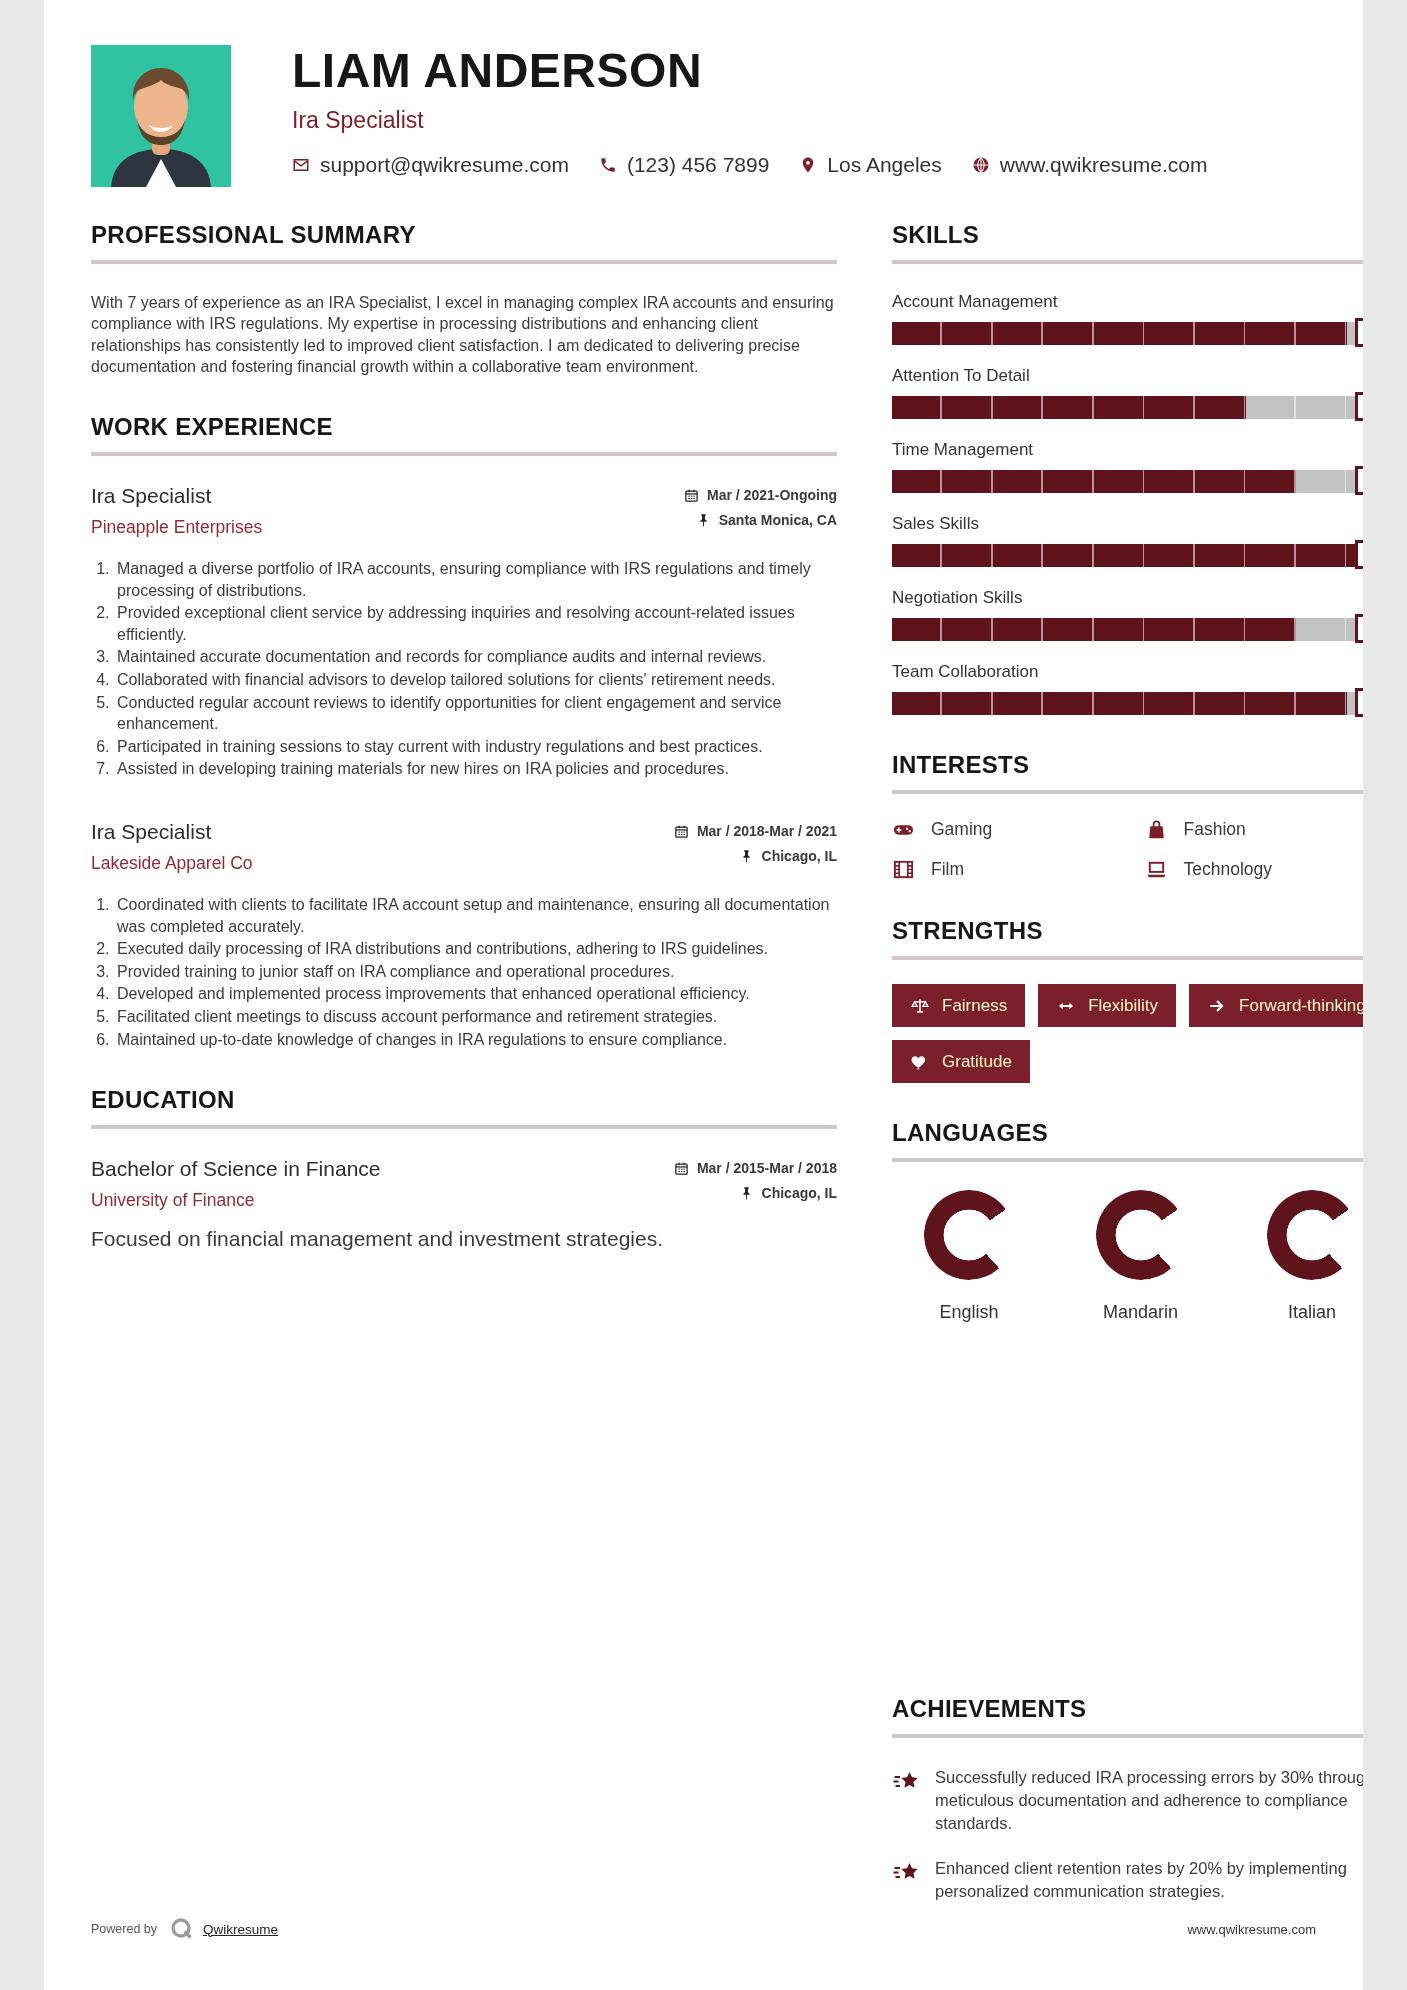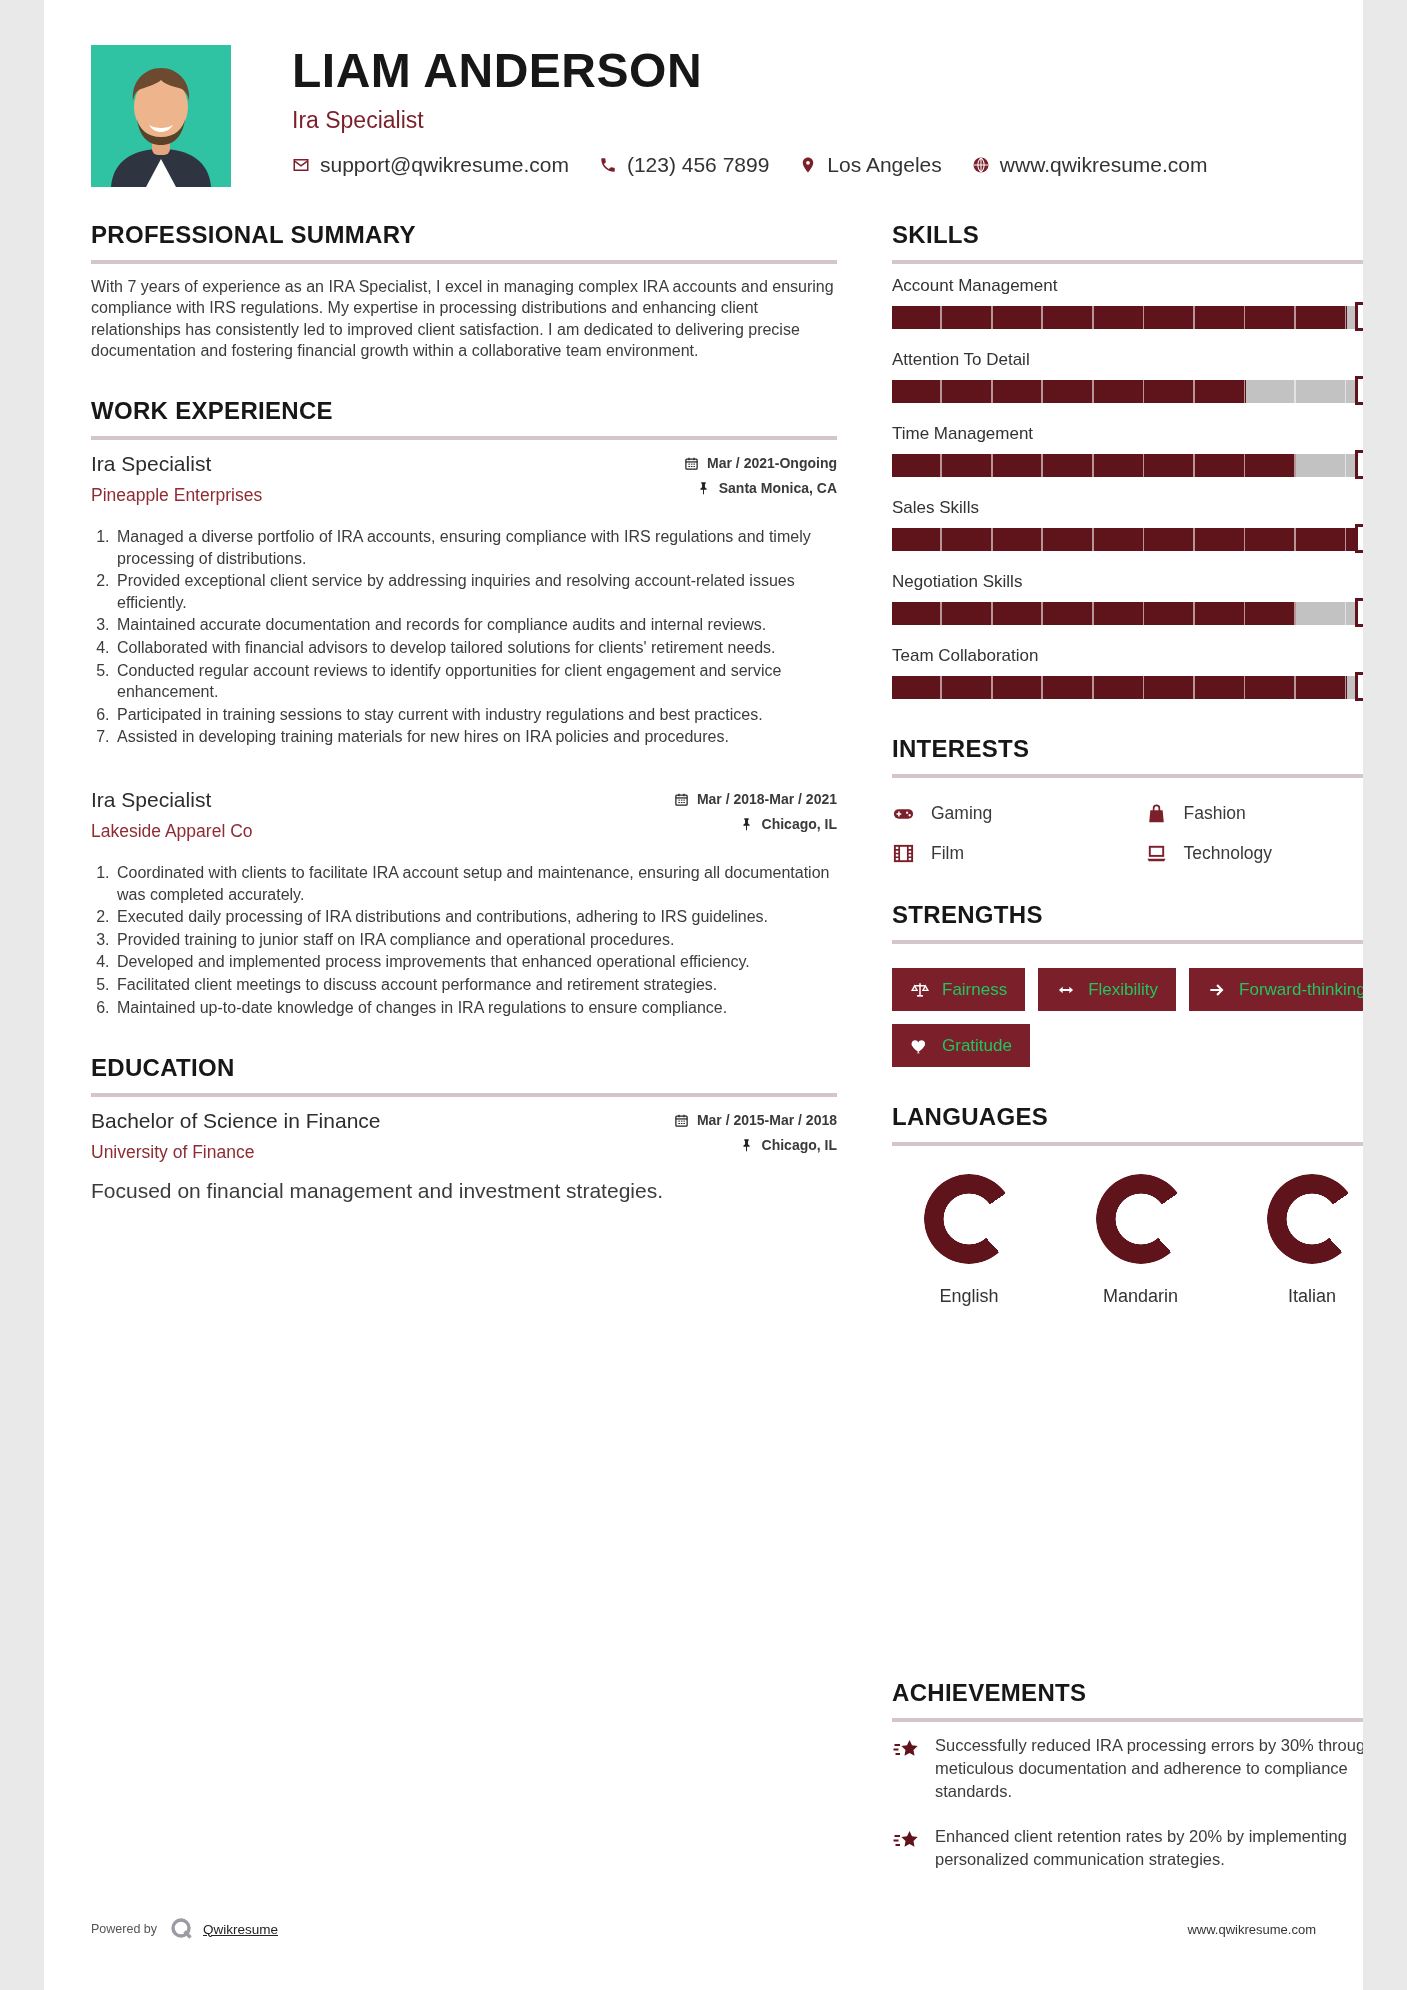--- a/index.html
+++ b/index.html
@@ -31,21 +31,21 @@
   .name{font-size:48px;font-weight:800;letter-spacing:0.5px;color:var(--ink);line-height:1;margin-top:2px;}
   .title{font-size:23px;color:var(--chip);margin-top:12px;font-weight:500;}
   .contact{display:flex;align-items:flex-end;margin-top:19px;font-size:21px;color:#333;}
   .contact-item{display:flex;align-items:center;margin-right:30px;}
   .contact-item .ico{width:18px;height:18px;color:var(--chip);margin-right:10px;}
   
   .main{display:grid;grid-template-columns:746px 505px;column-gap:55px;padding:0 47px;margin-top:34px;align-items:start;}
   .sec-head{font-size:24px;font-weight:700;color:var(--ink);letter-spacing:0.3px;}
   .sec-rule{height:4px;background:var(--divider);margin-top:11px;border:none;}
   .section{margin-bottom:36px;}
-  .sec-body{margin-top:12px;}
+  .sec-body{margin-top:28px;}
   
   .summary-text{font-size:16px;line-height:1.33;color:var(--body);margin:0;}
   
   .job{margin-bottom:40px;}
   .job:last-child{margin-bottom:0;}
   .job-top{display:flex;justify-content:space-between;align-items:flex-start;}
   .job-title{font-size:21px;color:#2d2d2d;font-weight:500;}
   .job-company{font-size:17.5px;color:var(--accent-text);margin-top:9px;}
   .job-meta{text-align:right;font-size:14px;color:#3a3a3a;flex:0 0 auto;padding-top:3px;font-weight:bold;}
   .meta-row{display:flex;justify-content:flex-end;align-items:center;margin-bottom:9px;}
@@ -64,21 +64,21 @@
   .skill-score{position:absolute;right:0;top:-4px;width:42px;height:29px;background:#fff;
     border:3px solid var(--maroon);box-sizing:border-box;display:flex;align-items:center;justify-content:center;
     font-size:15px;font-weight:700;color:var(--maroon);z-index:1;}
   
   .interests-grid{display:grid;grid-template-columns:1fr 1fr;row-gap:17px;margin-top:24px;}
   .interest{display:flex;align-items:center;}
   .interest .ico{width:23px;height:23px;color:var(--chip);margin-right:16px;}
   .interest-label{font-size:17.5px;color:#3a3a3a;}
   
   .chips{display:flex;flex-wrap:wrap;gap:13px;margin-top:24px;}
-  .chip{display:inline-flex;align-items:center;background:var(--chip);color:#22c55e;
+  .chip{display:inline-flex;align-items:center;background:var(--chip);color:#fef9c3;
     padding:0 18px;height:43px;font-size:17px;}
   .chip .ico{width:20px;height:20px;margin-right:12px;color:#fff;}
   
   .langs{display:flex;justify-content:space-between;margin-top:28px;padding:0 10px 0 2px;}
   .lang{display:flex;flex-direction:column;align-items:center;width:150px;}
   .ring{width:90px;height:90px;border-radius:50%;
     background:conic-gradient(from 55deg,
       transparent 0deg calc((100 - var(--pct)) * 3.6deg),
       var(--maroon) calc((100 - var(--pct)) * 3.6deg) 360deg);
     -webkit-mask:radial-gradient(closest-side,transparent 0 56%,#000 57%);

